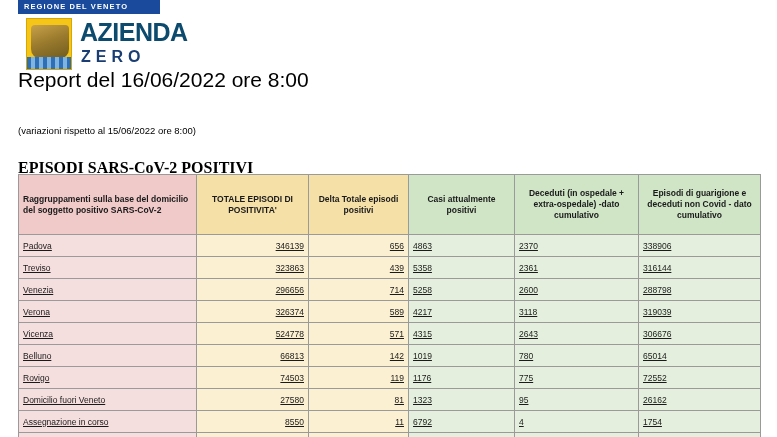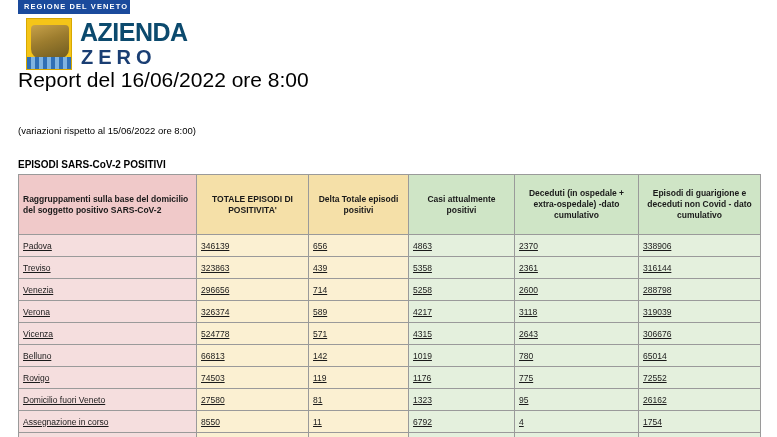--- a/index.html
+++ b/index.html
@@ -25,21 +25,21 @@
     position: absolute;
     left: 18px;
     top: 0px;
     width: 150px;
     height: 76px;
   }
   .region-bar {
     position: absolute;
     left: 0;
     top: 0;
-    width: 112px;
+    width: 142px;
     height: 14px;
     background: #1a4a9c;
     color: #ffffff;
     font-size: 7.5px;
     font-weight: bold;
     letter-spacing: 1.1px;
     line-height: 14px;
     padding-left: 6px;
     box-sizing: border-box;
     font-family: "Liberation Sans", sans-serif;
@@ -80,21 +80,21 @@
     font-weight: bold;
     letter-spacing: -0.5px;
     color: #0c4a6e;
     line-height: 26px;
     font-family: "Liberation Sans", sans-serif;
   }
   .brand-zero {
     position: absolute;
     left: 63px;
     top: 46px;
-    font-size: 20px;
+    font-size: 16px;
     font-weight: bold;
     letter-spacing: 5px;
     color: #1a3e73;
     line-height: 22px;
     font-family: "Liberation Sans", sans-serif;
   }
 
   
   .report-title {
     position: absolute;
@@ -109,23 +109,24 @@
     left: 18px;
     top: 125px;
     font-size: 9.5px;
     font-weight: normal;
     color: #000000;
   }
   .section-title {
     position: absolute;
     left: 18px;
     top: 159px;
-    font-size: 10px;
+    font-size: 16px;
     font-weight: bold;
     color: #000000;
+    font-family: Liberation Serif, serif;
   }
 
   
   .table-wrap {
     position: absolute;
     left: 18px;
     top: 174px;
     width: 742px;
   }
   table.data {
@@ -149,21 +150,21 @@
   th.h0 { background: #f0c9c9; text-align: left; }
   th.h1, th.h2 { background: #f5e0a8; text-align: center; }
   th.h3, th.h4, th.h5 { background: #cfe5c6; text-align: center; }
 
   table.data tbody td {
     height: 22px;
     vertical-align: middle;
     text-decoration: underline;
   }
   td.c0 { background: #f5dede; text-align: left; padding-left: 6px; }
-  td.c1, td.c2 { background: #fbf0d2; text-align: left; }
+  td.c1, td.c2 { background: #fbf0d2; text-align: right; }
   td.c3, td.c4, td.c5 { background: #e4f0dd; text-align: left; }
 
   tr.total td { font-weight: bold; }
   tr.total td.c0 { background: #f5dede; }
   tr.total td.c1, tr.total td.c2 { background: #fbf0d2; }
   tr.total td.c3, tr.total td.c4, tr.total td.c5 { background: #e4f0dd; }
 </style>
 </head>
 <body>
 

